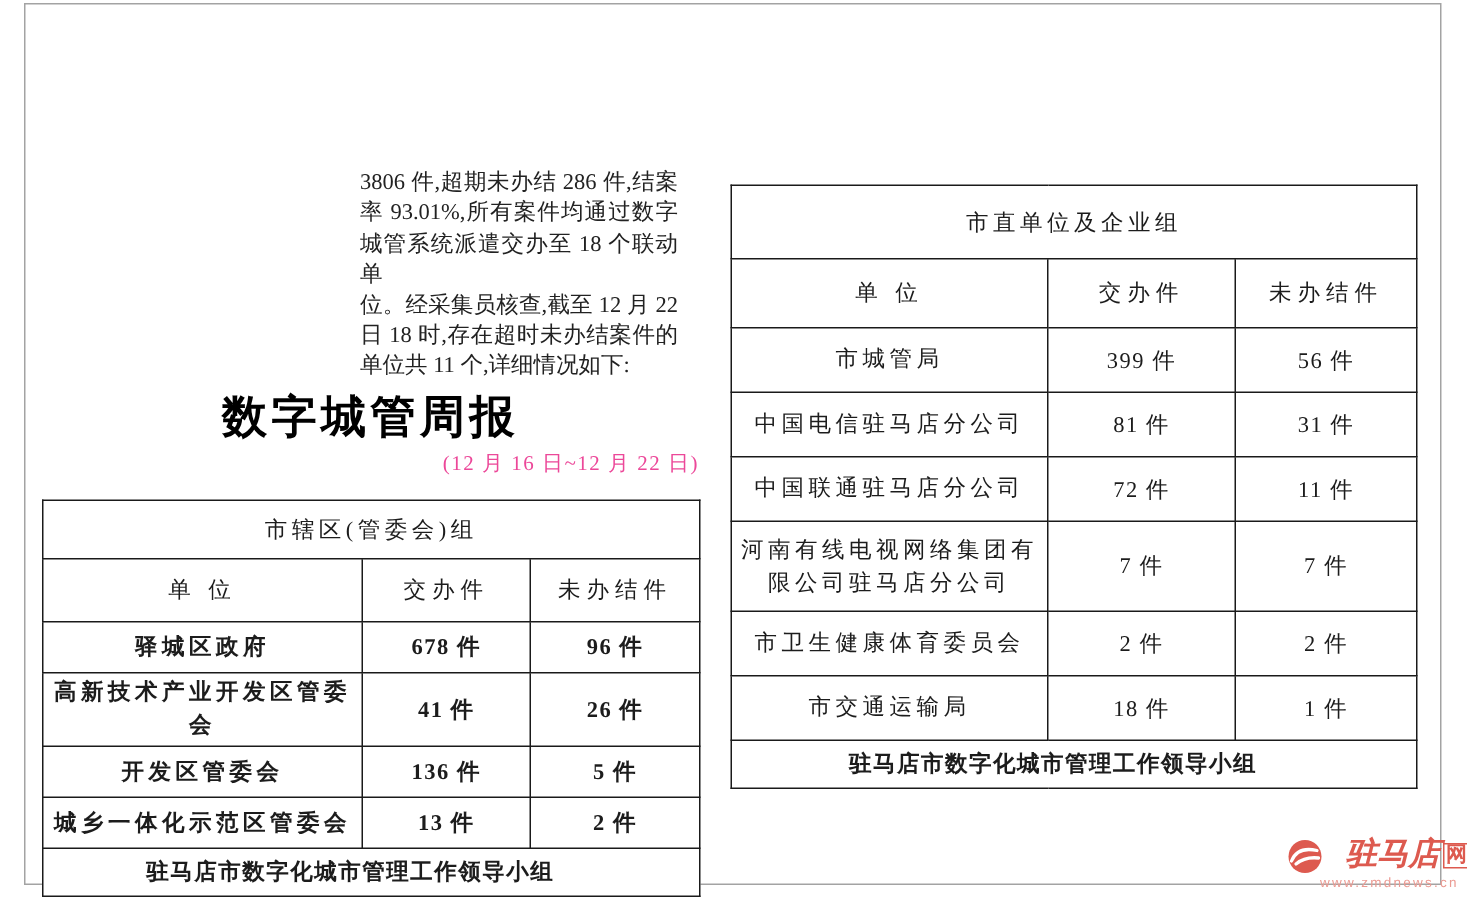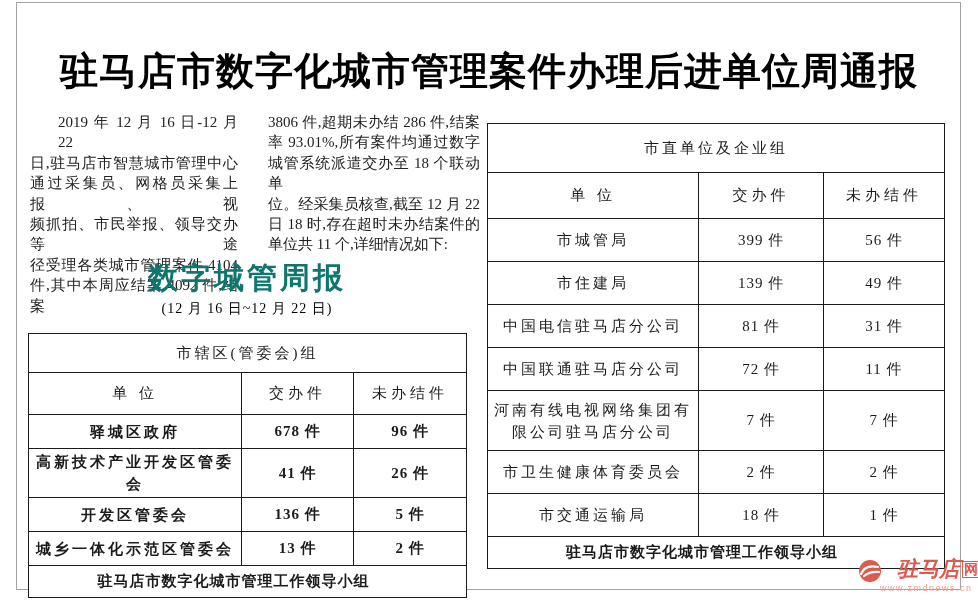--- a/index.html
+++ b/index.html
@@ -15,29 +15,29 @@
   .doc-title {
     position:absolute; left:0; top:46px; width:978px; text-align:center;
     font-size:38px; font-weight:bold; letter-spacing:1px; color:#000;
     font-family:"Liberation Serif","DejaVu Serif",serif;
   }
   .intro-col { position:absolute; top:112px; font-size:15px; line-height:20.4px; color:#222; }
   .intro-col .ln { text-align:justify; text-align-last:justify; }
   .intro-col .ln.indent { padding-left:28px; }
   .intro-col .ln.plain { text-align-last:left; }
   #intro-col1 { left:30px;  width:208px; }
-  #intro-col2 { left:268px; width:212px;font-family:Liberation Serif, serif; }
+  #intro-col2 { left:240px; width:212px;font-family:Liberation Serif, serif; }
 
   .weekly-heading {
     position:absolute; left:28px; top:258px; width:438px; text-align:center;
-    font-size:30px; font-weight:bold; letter-spacing:3px; color:#0f766e;
+    font-size:30px; font-weight:bold; letter-spacing:3px; color:#000000;
   }
   .weekly-dates {
-    position:absolute; left:28px; top:300px; width:438px; text-align:center;
-    font-size:14px; letter-spacing:1px; color:#000000;
+    position:absolute; left:28px; top:300px; width:438px; text-align:right;
+    font-size:14px; letter-spacing:1px; color:#ec4899;
   }
 
   table.report { border-collapse:collapse; table-layout:fixed; position:absolute; background:#fff; }
   table.report td {
     border:1.5px solid #1a1a1a; text-align:center; vertical-align:middle;
     font-size:15px; color:#1c1c1c; overflow:hidden;
   }
   td.group-title { font-size:18px; letter-spacing:3px; }
   td.col-head    { letter-spacing:4px; }
   td.unit-cell   { letter-spacing:3px; padding:2px 6px; line-height:22px; }
@@ -79,30 +79,21 @@
     font-family:"Liberation Sans","DejaVu Sans",sans-serif;
     font-size:9px; letter-spacing:1.5px; color:#eb9a92; padding-left:22px; white-space:nowrap;
   }
 </style>
 </head>
 <body>
 
 <div class="page">
   <div class="frame"></div>
 
-  <div class="doc-title">驻马店市数字化城市管理案件办理后进单位周通报</div>
-
-  <div class="intro-col" id="intro-col1">
-    <div class="ln indent">2019 年 12 月 16 日-12 月 22</div>
-    <div class="ln">日,驻马店市智慧城市管理中心</div>
-    <div class="ln">通过采集员、网格员采集上报、视</div>
-    <div class="ln">频抓拍、市民举报、领导交办等途</div>
-    <div class="ln">径受理各类城市管理案件 4104</div>
-    <div class="ln">件,其中本周应结案 4092 件,结案</div>
-  </div>
+
 
   <div class="intro-col" id="intro-col2">
     <div class="ln">3806 件,超期未办结 286 件,结案</div>
     <div class="ln">率 93.01%,所有案件均通过数字</div>
     <div class="ln">城管系统派遣交办至 18 个联动单</div>
     <div class="ln">位。经采集员核查,截至 12 月 22</div>
     <div class="ln">日 18 时,存在超时未办结案件的</div>
     <div class="ln plain">单位共 11 个,详细情况如下:</div>
   </div>
 
@@ -162,25 +153,20 @@
     </tr>
     <tr class="r-cols">
       <td class="col-head">单  位</td>
       <td class="col-head">交办件</td>
       <td class="col-head">未办结件</td>
     </tr>
     <tr class="r-data">
       <td class="unit-cell">市城管局</td>
       <td class="val-cell">399 件</td>
       <td class="val-cell">56 件</td>
-    </tr>
-    <tr class="r-data">
-      <td class="unit-cell">市住建局</td>
-      <td class="val-cell">139 件</td>
-      <td class="val-cell">49 件</td>
     </tr>
     <tr class="r-data">
       <td class="unit-cell">中国电信驻马店分公司</td>
       <td class="val-cell">81 件</td>
       <td class="val-cell">31 件</td>
     </tr>
     <tr class="r-data">
       <td class="unit-cell">中国联通驻马店分公司</td>
       <td class="val-cell">72 件</td>
       <td class="val-cell">11 件</td>

